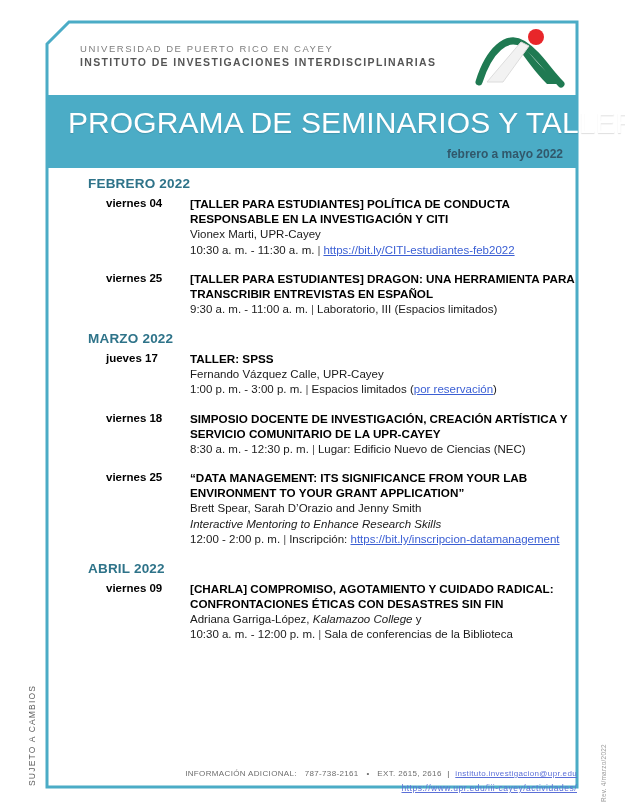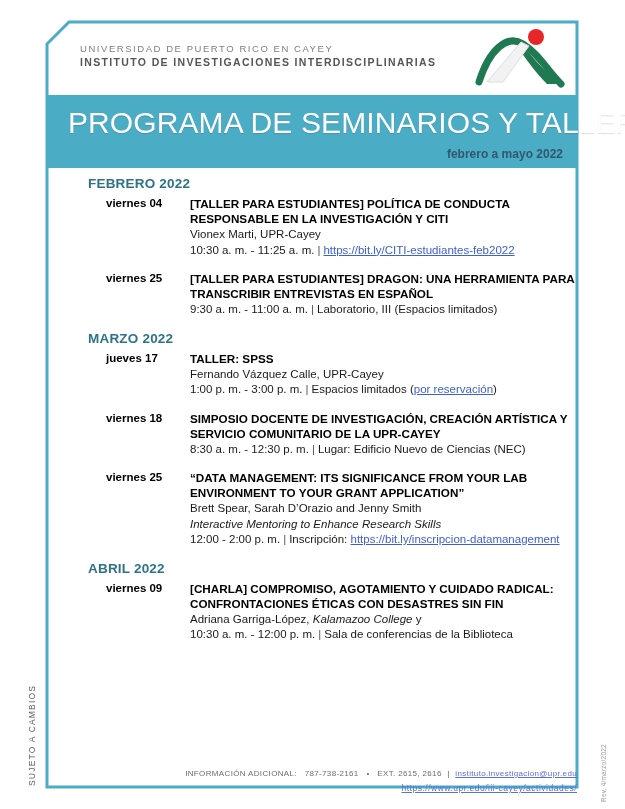--- a/index.html
+++ b/index.html
@@ -247,21 +247,21 @@
   </div>
 
   <div id="schedule">
       <div class="month-block">
         <div class="month-heading">FEBRERO 2022</div>
         <div class="event">
           <div class="event-date">viernes 04</div>
           <div class="event-body">
             <div class="event-title">[TALLER PARA ESTUDIANTES]  POLÍTICA DE CONDUCTA RESPONSABLE EN LA INVESTIGACIÓN Y CITI</div>
             <div class="event-line">Vionex Marti, UPR-Cayey</div>
-            <div class="event-line"><span>10:30 a. m. - 11:25 a. m.</span><span class="sep">|</span><a class="doc-link" href="#">https://bit.ly/CITI-estudiantes-feb2022</a></div>
+            <div class="event-line"><span>10:30 a. m. - 11:30 a. m.</span><span class="sep">|</span><a class="doc-link" href="#">https://bit.ly/CITI-estudiantes-feb2022</a></div>
           </div>
         </div>
         <div class="event">
           <div class="event-date">viernes 25</div>
           <div class="event-body">
             <div class="event-title">[TALLER PARA ESTUDIANTES]  DRAGON:  UNA HERRAMIENTA PARA TRANSCRIBIR ENTREVISTAS EN ESPAÑOL</div>
             <div class="event-line"><span>9:30 a. m. - 11:00 a. m.</span><span class="sep">|</span><span>Laboratorio, III (Espacios limitados)</span></div>
           </div>
         </div>
       </div>

